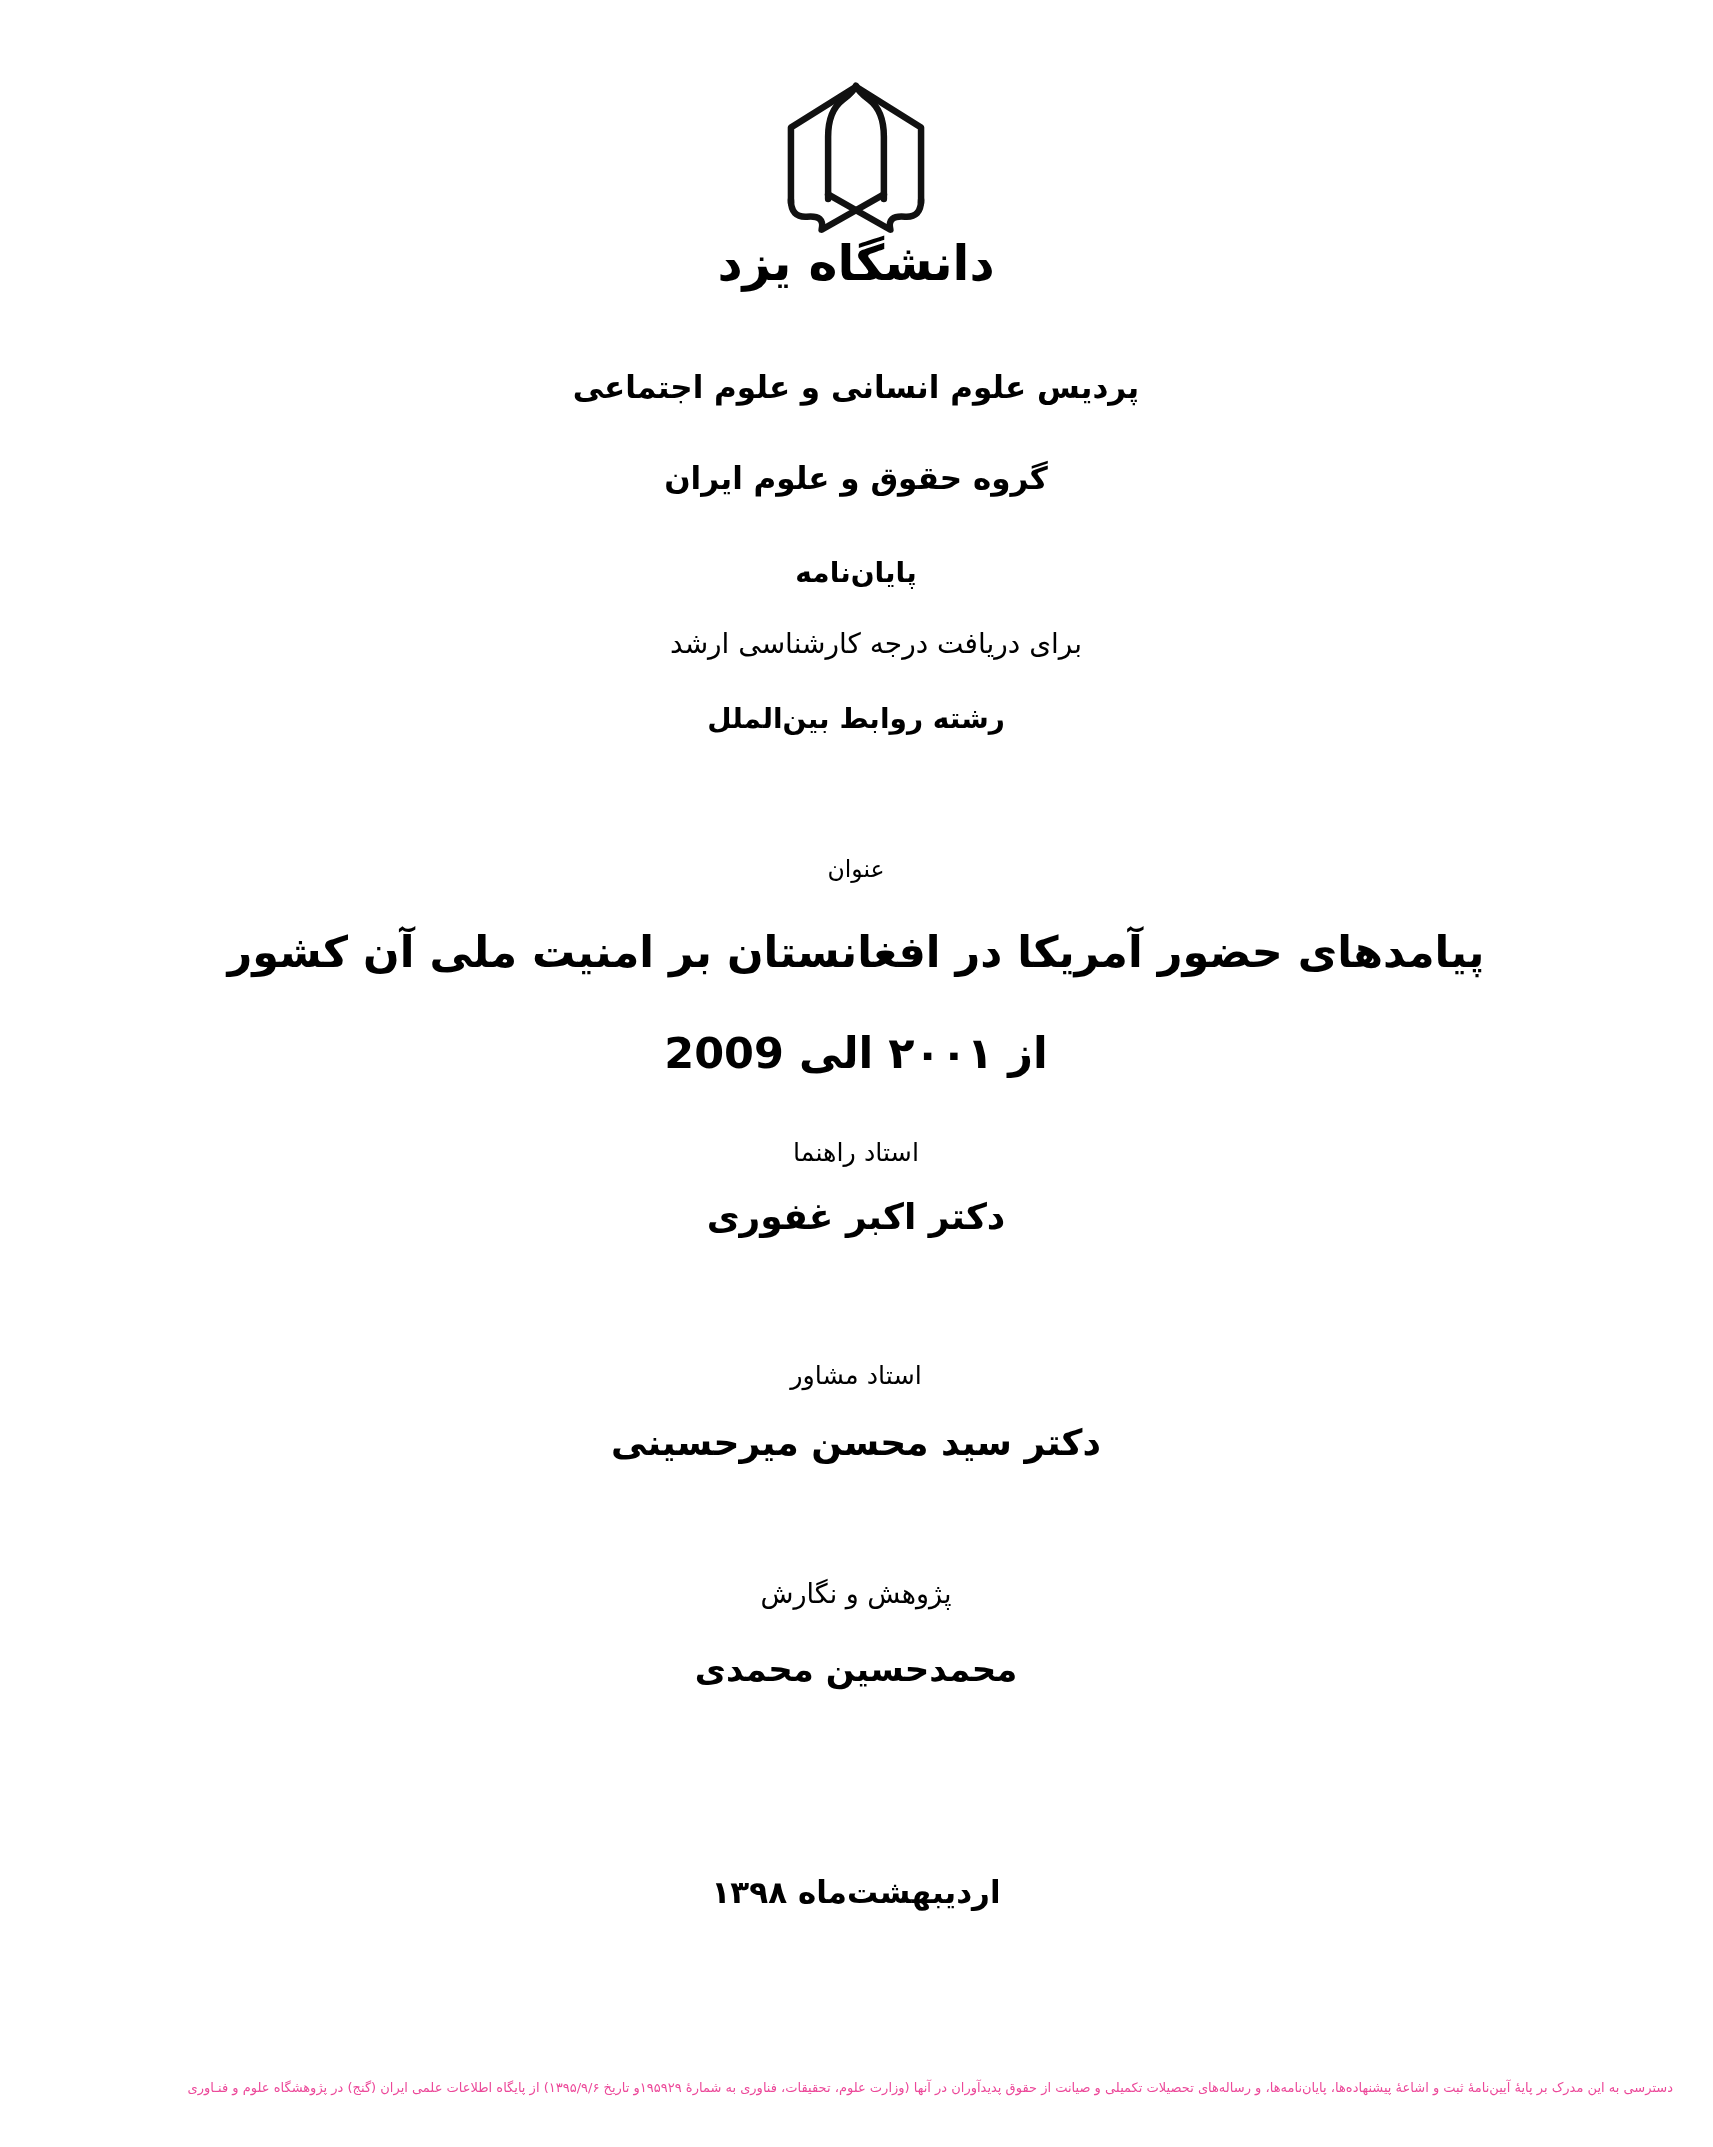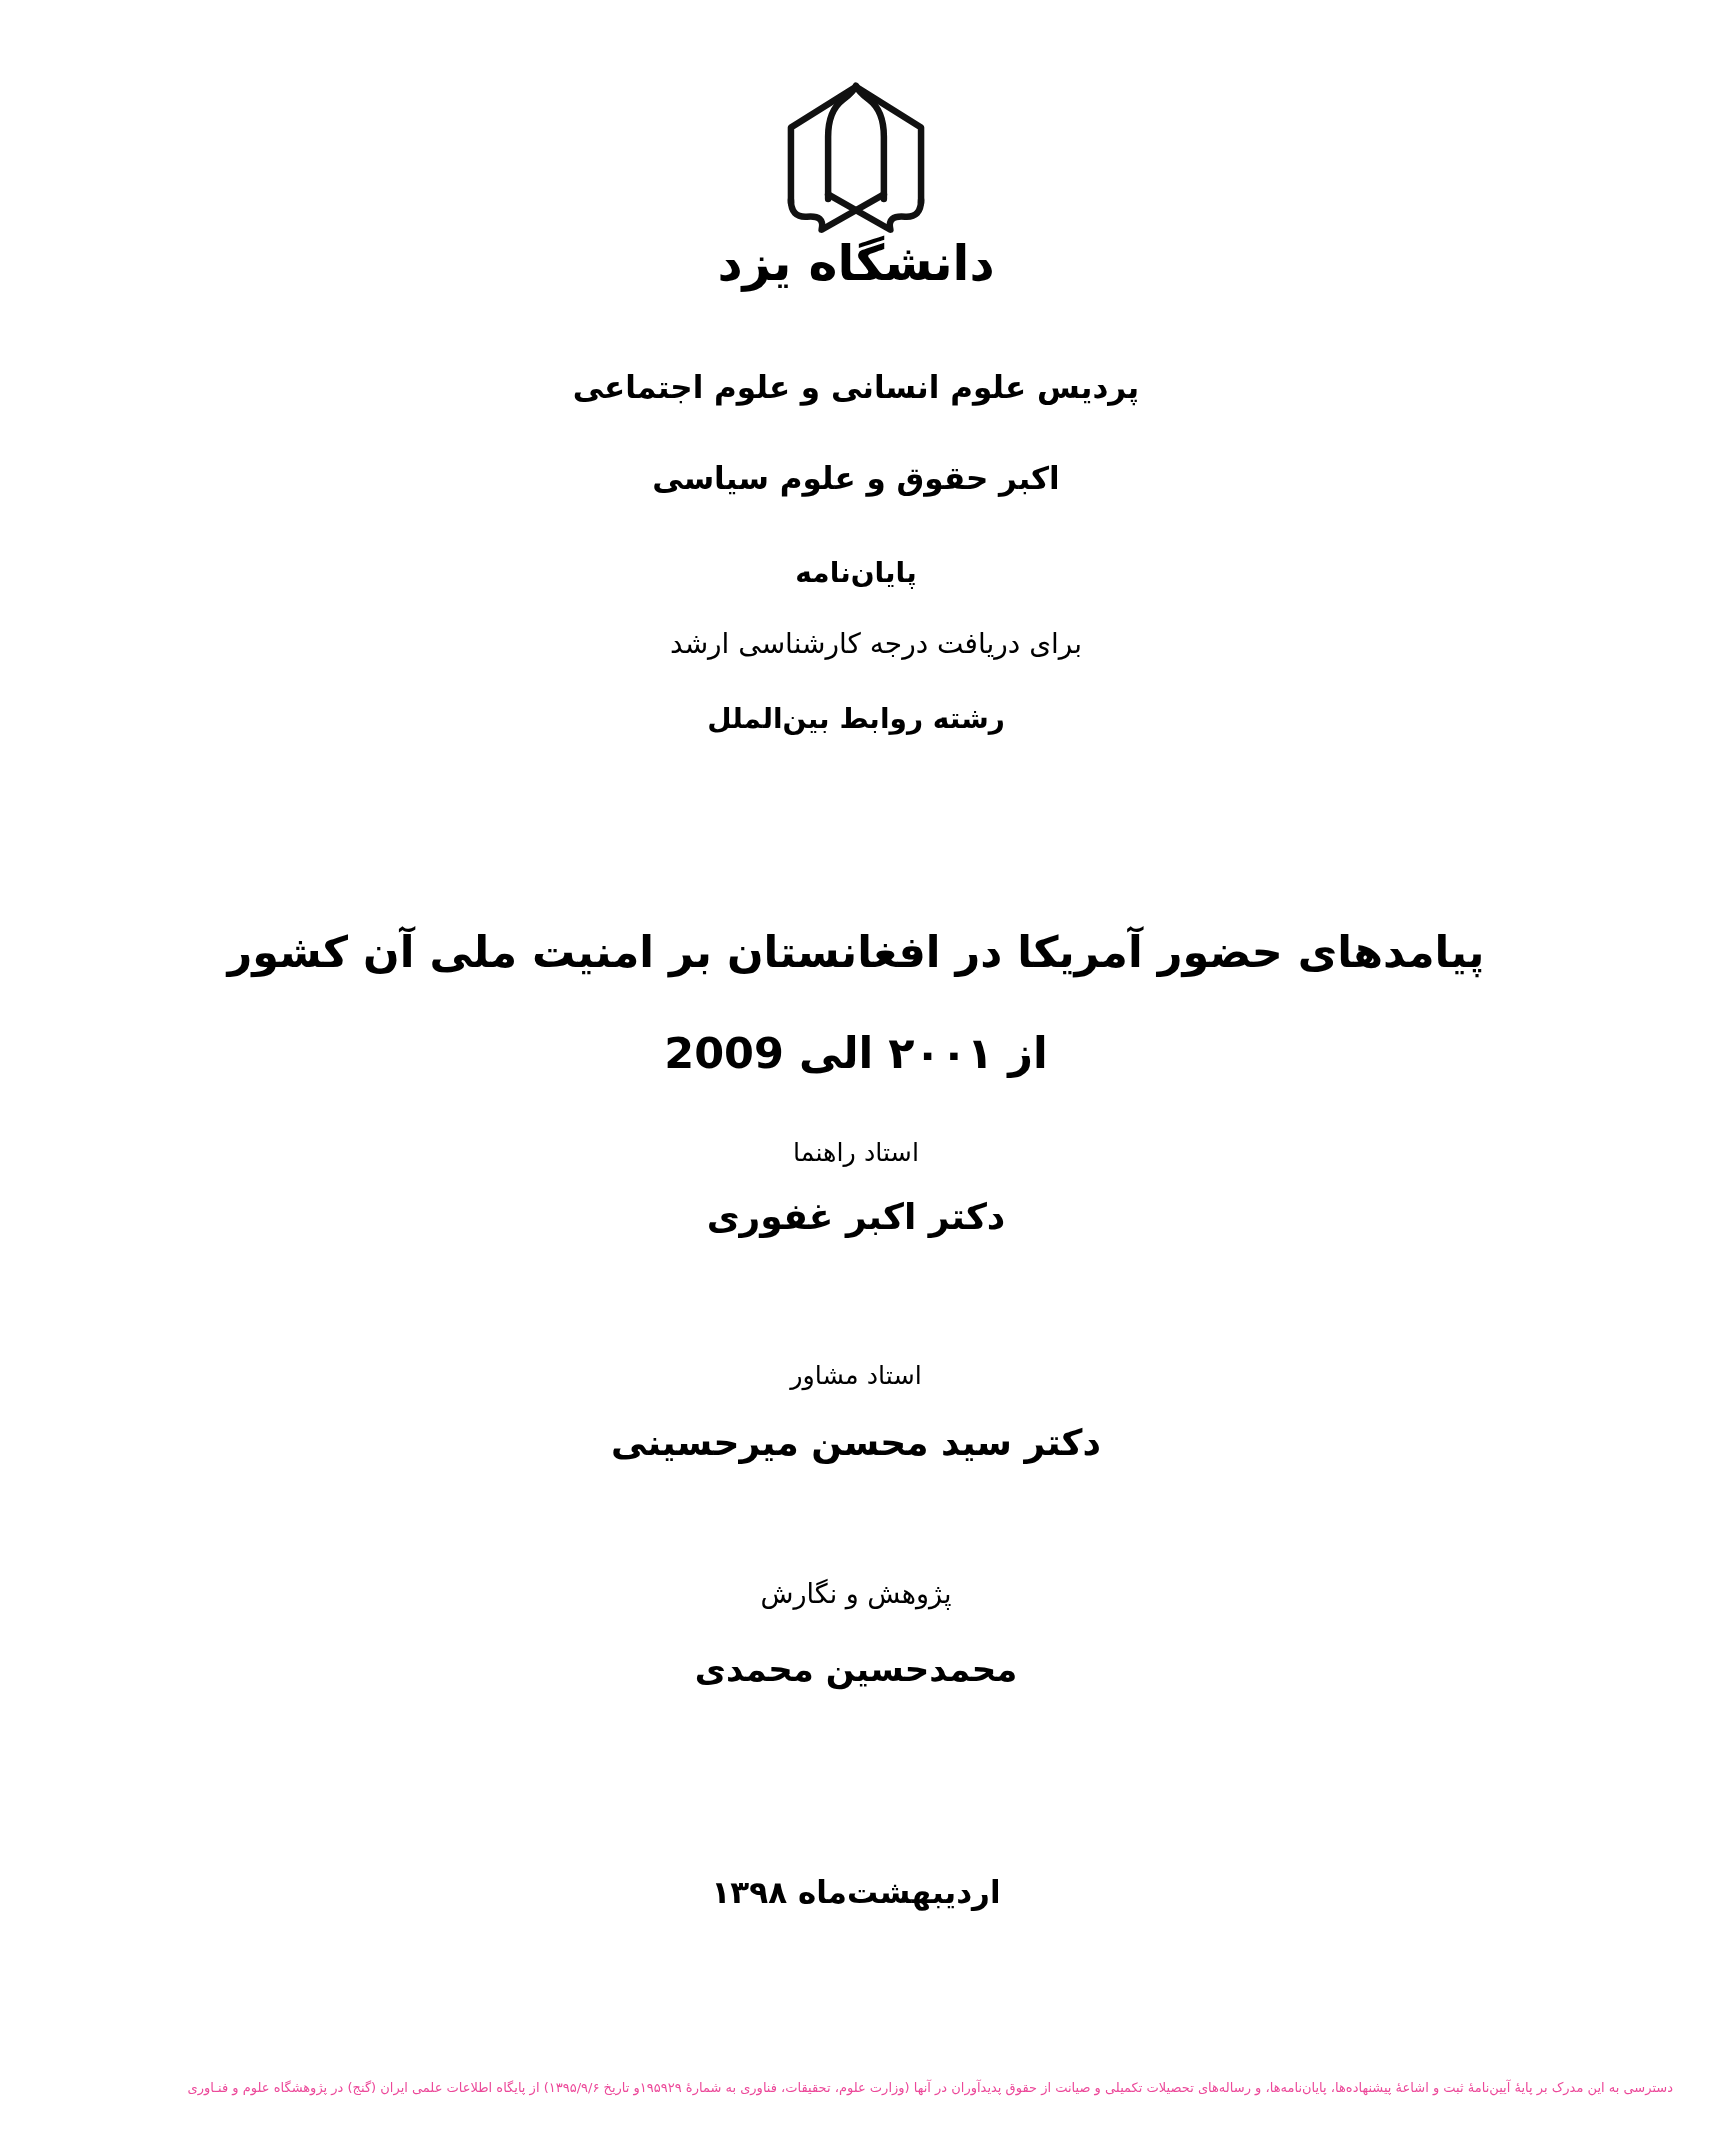--- a/index.html
+++ b/index.html
@@ -94,26 +94,27 @@
       <path class="stroke" d="M 50 127 L 50 60 Q 50 32 66 20 Q 77 12 80 5 Q 83 12 94 20 Q 110 32 110 60 L 110 127"></path>
 
       <path class="stroke" d="M 10 128 Q 10 147 27 146 Q 47 144 43 160 L 110 122"></path>
       <path class="stroke" d="M 150 128 Q 150 147 133 146 Q 113 144 117 160 L 50 122"></path>
     </svg>
   </div>
 
   <div class="line calligraphy">دانشگاه یزد</div>
 
   <div class="line campus">پردیس علوم انسانی و علوم اجتماعی</div>
-  <div class="line department">اکبر حقوق و علوم سیاسی</div>
+  <div class="line department">گروه حقوق و علوم ایران</div>
 
   <div class="line thesis-type">پایان‌نامه</div>
   <div class="line degree">برای دریافت درجه کارشناسی ارشد</div>
   <div class="line field">رشته روابط بین‌الملل</div>
 
+  <div class="line title-label">عنوان</div>
   <div class="line title-line1">پیامدهای حضور آمریکا در افغانستان بر امنیت ملی آن کشور</div>
   <div class="line title-line2">از ۲۰۰۱ الی 2009</div>
 
   <div class="line supervisor-label">استاد راهنما</div>
   <div class="line supervisor-name">دکتر اکبر غفوری</div>
 
   <div class="line advisor-label">استاد مشاور</div>
   <div class="line advisor-name">دکتر سید محسن میرحسینی</div>
 
   <div class="line author-label">پژوهش و نگارش</div>

